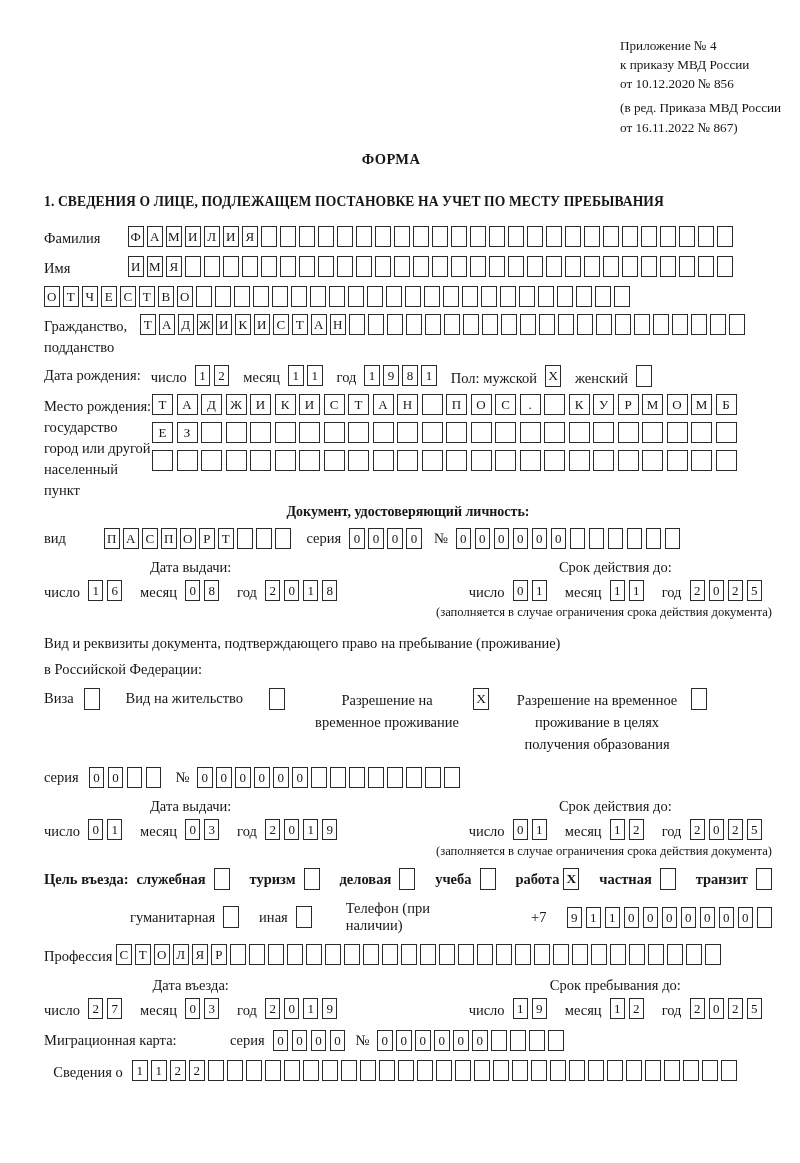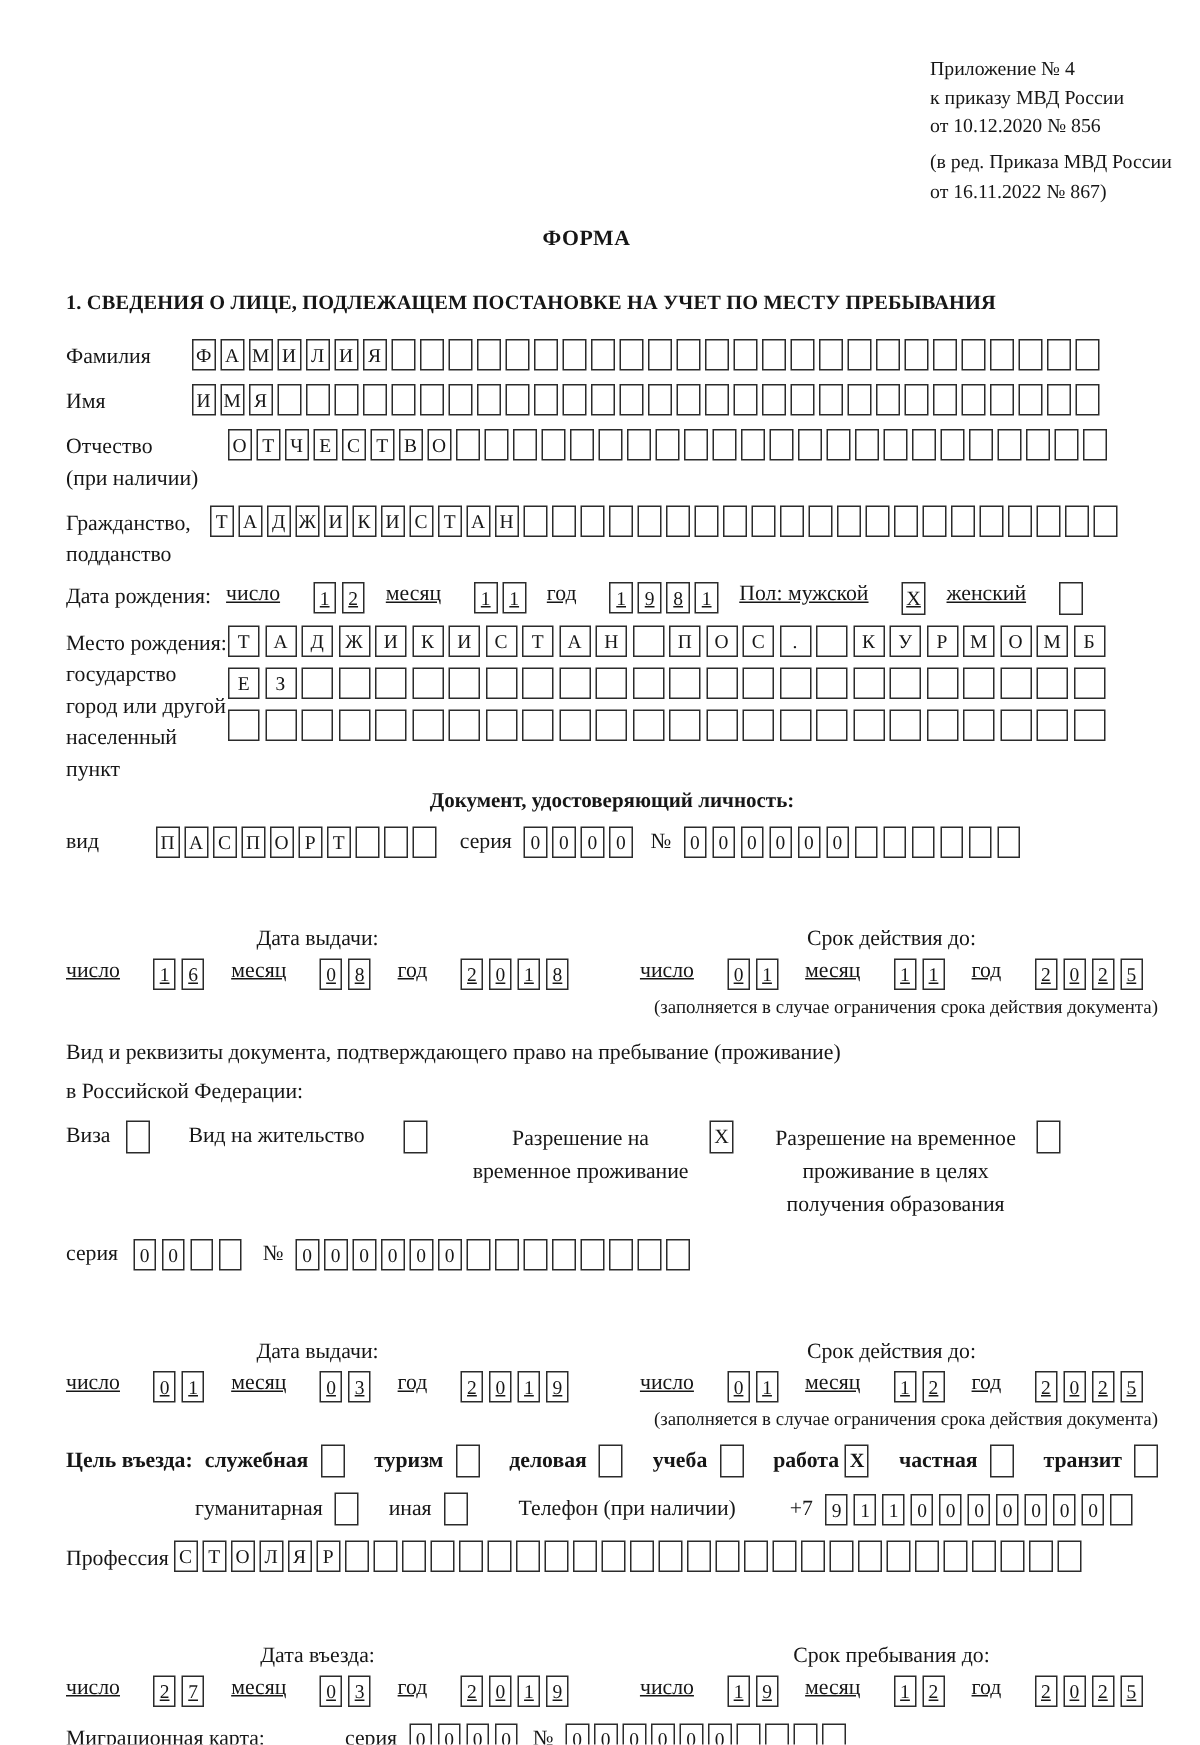--- a/index.html
+++ b/index.html
@@ -23,39 +23,39 @@
   .w96{flex:0 0 96px;width:96px;}
   .w108{flex:0 0 108px;width:108px;}
   .w150{flex:0 0 150px;width:150px;}
   
   .cells{display:inline-flex;gap:3.5px;vertical-align:middle;flex-wrap:nowrap;}
   .cell{flex:0 0 auto;width:13.5px;height:19px;border:1.8px solid #2b2b2b;text-align:center;font-size:13px;line-height:19px;background:#fff;}
   .cells-wide .cell{width:19px;}
   .stack{display:flex;flex-direction:column;gap:7px;}
   .cbx{display:inline-block;width:14px;height:20px;border:1.8px solid #2b2b2b;text-align:center;font-size:13.5px;line-height:20px;vertical-align:middle;background:#fff;}
   
-  .dg{display:inline-flex;align-items:flex-start;gap:22px;margin-right:14px;text-decoration:underline;}
+  .dg{display:inline-flex;align-items:flex-end;gap:8px;margin-right:14px;}
   .dg .dlab{white-space:nowrap;}
   .two-col{display:flex;justify-content:space-between;margin-top:10px;padding-right:10px;}
-  .datecol{display:flex;flex-direction:column;margin-top:36px;}
+  .datecol{display:flex;flex-direction:column;}
   .dhead{text-align:center;margin-bottom:4px;}
   .note{margin-top:4px;text-align:right;font-size:12.6px;}
   .doc-heading{margin-top:3px;text-align:center;font-weight:bold;font-size:14px;}
   .intro{margin-top:10px;line-height:1.8;}
   
   .optrow{display:flex;align-items:flex-start;margin-top:6px;}
   .opt{display:inline-flex;align-items:flex-start;gap:10px;}
   .opt .olab{padding-top:2px;}
   .optc{text-align:center;line-height:1.5;}
   .mw150{max-width:152px;}
   .mw165{max-width:168px;}
   
   .prow{display:flex;align-items:center;margin-top:9px;flex-wrap:nowrap;}
   .popt{display:inline-flex;align-items:center;gap:8px;white-space:nowrap;}
-  .inline-mid{display:inline-flex;align-items:center;gap:8px;}
+  .inline-mid{display:inline-flex;align-items:center;gap:20px;}
 </style>
 </head>
 <body>
 
 <div class="page">
 
   <div class="hdr">
     <div>Приложение № 4</div>
     <div>к приказу МВД России</div>
     <div>от 10.12.2020 № 856</div>
@@ -138,24 +138,20 @@
         <span class="cell"></span>
         <span class="cell"></span>
         <span class="cell"></span>
         <span class="cell"></span>
         <span class="cell"></span>
         <span class="cell"></span>
       </span>
   </div>
 
   <div class="frow">
-    <span class="lab w108">
-      <div>Отчество</div>
-      <div>(при наличии)</div>
-    </span>
     <span class="cells">
         <span class="cell">О</span>
         <span class="cell">Т</span>
         <span class="cell">Ч</span>
         <span class="cell">Е</span>
         <span class="cell">С</span>
         <span class="cell">Т</span>
         <span class="cell">В</span>
         <span class="cell">О</span>
         <span class="cell"></span>

